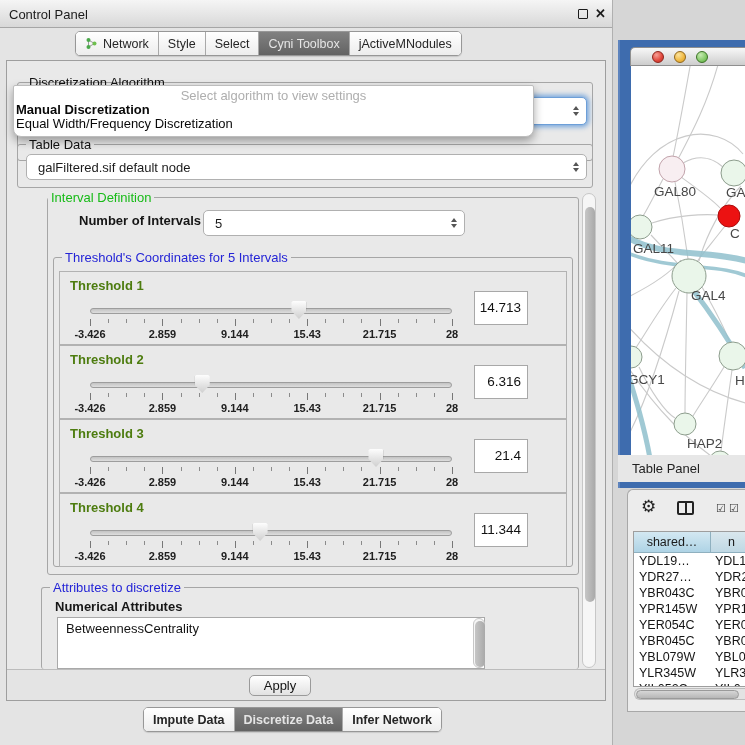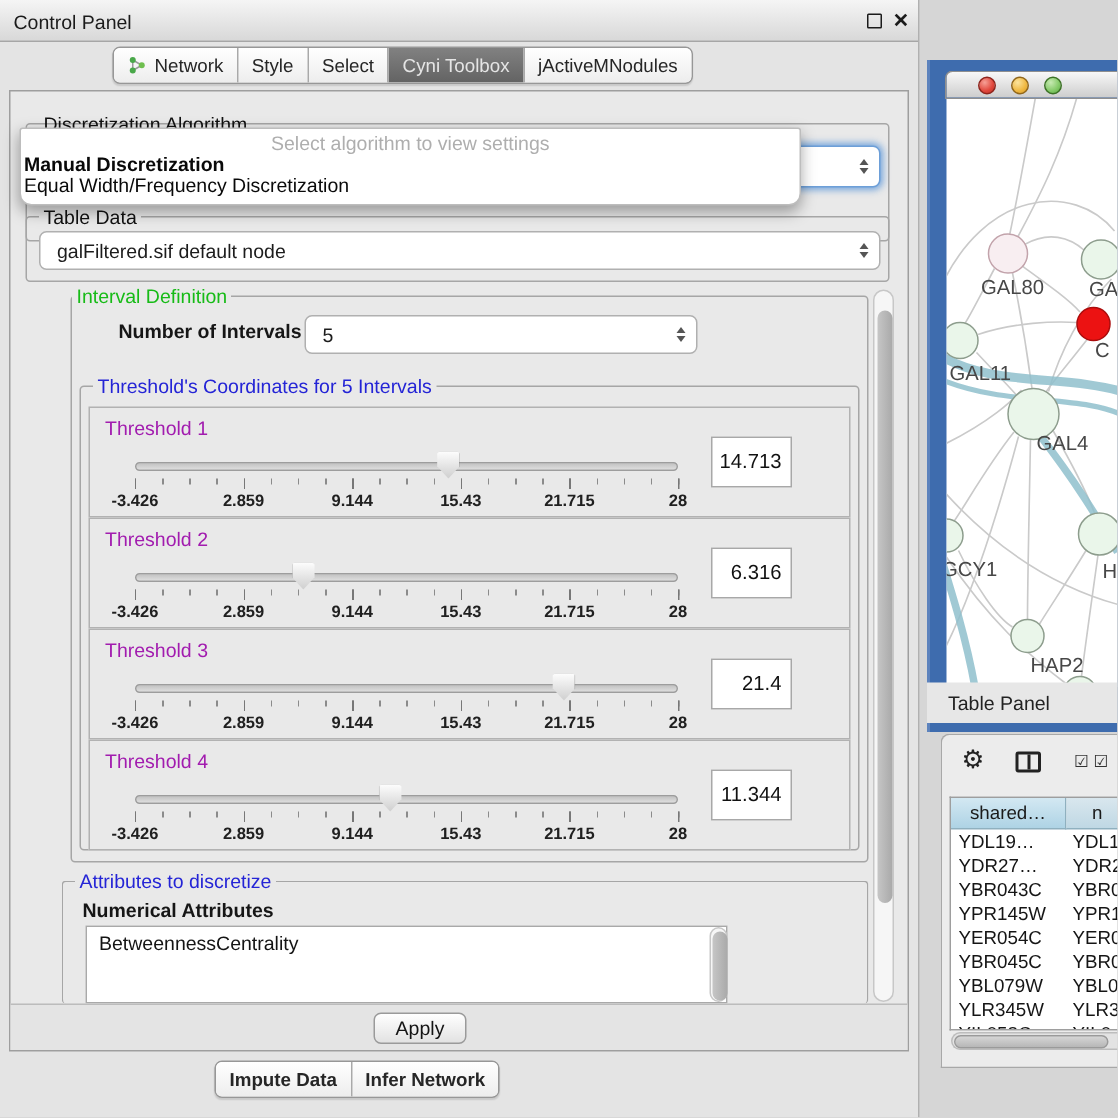--- a/index.html
+++ b/index.html
@@ -48,21 +48,21 @@
 
   .popup{position:absolute;left:6px;top:24px;width:521px;height:52px;background:#fff;
       border:1px solid #bdbdbd;border-radius:2px 2px 8px 8px;z-index:40;
       box-shadow:0 4px 10px rgba(0,0,0,.35);padding-top:3px;}
   .popup .prompt{font-size:13px;line-height:14px;color:#aeaeae;text-align:center;}
   .popup .item{font-size:13px;line-height:14px;color:#090909;padding-left:2px;white-space:nowrap;}
   .popup .item.b{font-weight:bold;}
 
   
   .thr-cell{position:absolute;left:52px;width:508px;height:74px;background:#e9e9e9;border:1px solid #b2b2b2;}
-  .thr-label{position:absolute;left:10px;top:6px;font-size:13px;font-weight:normal;color:#a21caf;}
+  .thr-label{position:absolute;left:10px;top:6px;font-size:13px;font-weight:bold;color:#4d7c0f;}
   .thr-track{position:absolute;left:30px;top:36px;width:362px;height:6px;border:1px solid #9d9d9d;
       border-radius:3px;background:linear-gradient(#c3c3c3,#dedede);}
   .thr-handle{position:absolute;top:29px;width:15px;height:18px;
       background:linear-gradient(#fdfdfd,#cfcfcf);
       clip-path:polygon(0 7%,10% 0,90% 0,100% 7%,100% 55%,50% 100%,0 55%);
       filter:drop-shadow(0 0 1px #777);}
   .thr-ticks{position:absolute;left:30px;top:47px;width:363px;height:7px;
       background-image:repeating-linear-gradient(90deg,#777 0 1px,transparent 1px 72.4px),
                        repeating-linear-gradient(90deg,#8b8b8b 0 1px,transparent 1px 18.1px);
       background-size:100% 7px,100% 4px;background-repeat:no-repeat;}
@@ -273,20 +273,23 @@
       </div>
 
       <div class="apply-strip">
         <div class="apply-btn">Apply</div>
       </div>
     </div>
 
     <div class="seg botseg" id="bottom-tabs">
         <div class="seg-item">
           <span>Impute Data</span>
+        </div>
+        <div class="seg-item sel">
+          <span>Discretize Data</span>
         </div>
         <div class="seg-item">
           <span>Infer Network</span>
         </div>
       </div>
   </div>
 
   <div class="netwin">
     <div class="mac-titlebar">
       <span class="light lr"></span>

